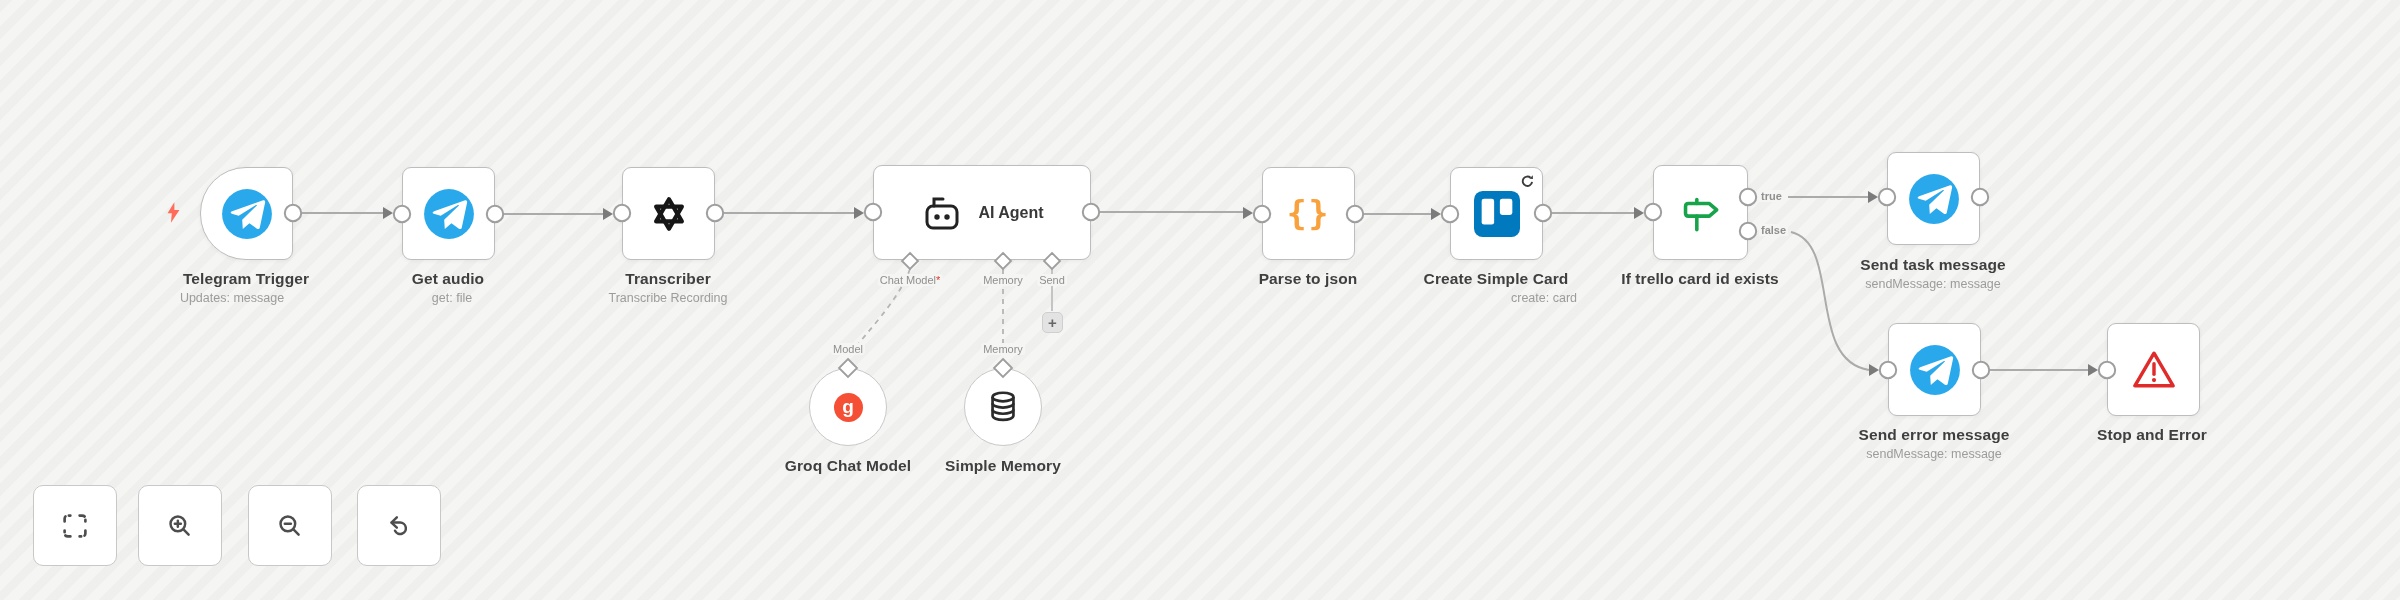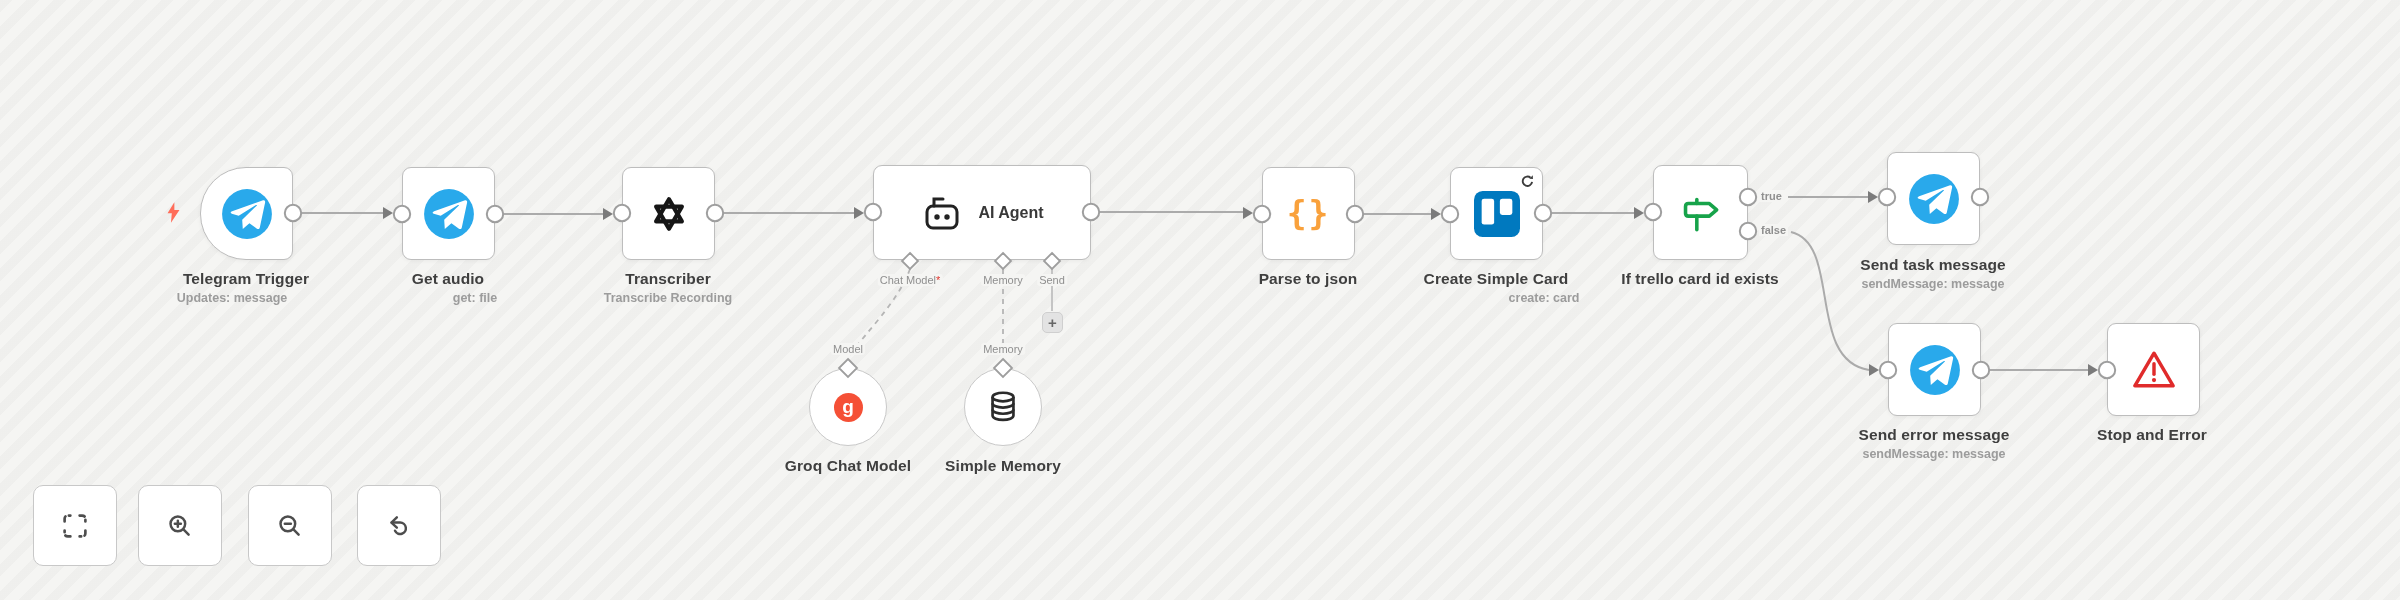--- a/index.html
+++ b/index.html
@@ -20,21 +20,21 @@
     position:absolute;width:78px;height:78px;background:#fff;
     border:1.8px solid #c9c9c9;border-radius:50%;
     display:flex;align-items:center;justify-content:center;z-index:2;
   }
   .nlabel{
     position:absolute;transform:translateX(-50%);white-space:nowrap;text-align:center;
     font-size:15.5px;font-weight:700;color:var(--title_text,#3f3f3f);z-index:4;letter-spacing:.1px;
   }
   .nsub{
     position:absolute;transform:translateX(-50%);white-space:nowrap;text-align:center;
-    font-size:12.5px;font-weight:700;color:var(--subtitle_text,#9c9c9c);z-index:4;
+    font-size:12.5px;font-weight:400;color:var(--subtitle_text,#9c9c9c);z-index:4;
   }
   .clabel{
     position:absolute;transform:translateX(-50%);white-space:nowrap;
     font-size:11px;color:var(--connector_text,#8f8f8f);z-index:4;
     background:var(--canvas,#f5f5f3);padding:0 2px;border-radius:3px;
   }
   .branch-label{
     position:absolute;font-size:11px;color:var(--connector_text,#8f8f8f);z-index:4;
     background:var(--canvas,#f5f5f3);padding:0 2px;font-weight:bold;
   }
@@ -93,21 +93,21 @@
 
   <div class="node" style="left:402px;top:167px;width:93px;height:93px;">
     <span style="line-height:0;">
       <svg width="52" height="52" viewBox="0 0 24 24">
           <circle cx="12" cy="12" r="11.5" fill="var(--telegram_blue,#29A9EB)"></circle>
           <path fill="#fff" d="M9.78 14.65l.28 4.23 3.05-2.64 3.47 2.55c.62.35 1.16.17 1.33-.6l2.43-11.4c.2-.94-.36-1.36-1.25-1.02L5.14 10.73c-.9.35-.88.88-.16 1.12l3.2 1.0 7.74-4.87c.46-.28.88-.13.54.18z"></path>
         </svg>
     </span>
   </div>
   <div class="nlabel" style="left:448px;top:270px;text-align:right;">Get audio</div>
-  <div class="nsub" style="left:475px;top:291px;">get: file</div>
+  <div class="nsub" style="left:452px;top:291px;">get: file</div>
 
   <div class="node" style="left:622px;top:167px;width:93px;height:93px;">
     <span style="line-height:0;">
       <svg width="48" height="48" viewBox="-26 -26 52 52">
           <g fill="none" stroke="#161616" stroke-width="4.6" stroke-linejoin="round">
             <path d="M0 -16 L13.9 8 L-13.9 8 Z"></path>
             <path d="M0 16 L13.9 -8 L-13.9 -8 Z"></path>
           </g>
         </svg>
     </span>

